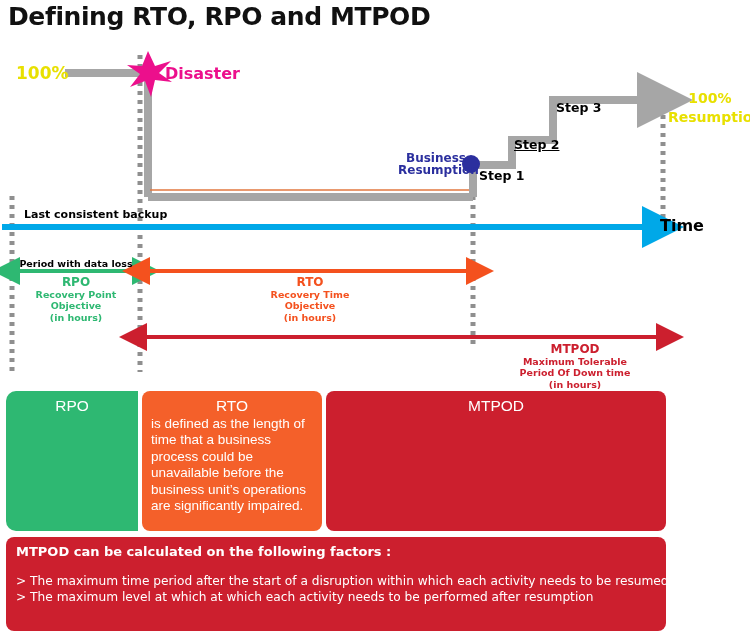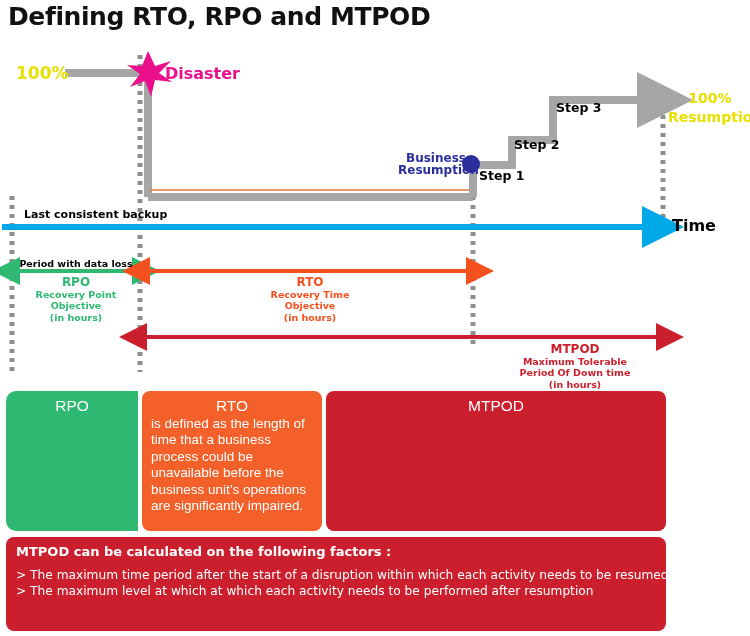--- a/index.html
+++ b/index.html
@@ -28,21 +28,21 @@
         font-size:13.5px;line-height:16.5px;}
   .ibox .hd{text-align:center;font-size:15.5px;margin-bottom:1px;}
   #box-rpo{left:0;width:132px;background:#2eb872;
            border-radius:10px 0 0 10px;}
   #box-rto{left:136px;width:180px;background:#f4602a;border-radius:8px;}
   #box-mtpod{left:320px;width:340px;background:#cc1f2e;border-radius:8px;}
   
   #factors{left:6px;top:537px;width:660px;height:94px;background:#cc1f2e;
            border-radius:8px;color:#ffffff;box-sizing:border-box;
            padding:7px 10px;font-family:"DejaVu Sans",sans-serif;}
-  #factors .fh{font-size:13px;font-weight:bold;margin-bottom:8px;}
+  #factors .fh{font-size:13px;font-weight:bold;margin-bottom:14px;}
   #factors .fl{font-size:12.2px;line-height:16px;white-space:nowrap;}
 </style>
 </head>
 <body>
 
 <div class="abs" id="title">Defining RTO, RPO and MTPOD</div>
 
 <div class="abs" id="diagram">
 
   <svg width="750" height="390" style="position:absolute;left:0;top:0;">
@@ -108,29 +108,29 @@
   <div class="abs lbl lbl-yellow" style="left:16px;top:63px;font-size:17px;">100%</div>
 
   <div class="abs lbl lbl-pink" style="left:165px;top:64px;font-size:16px;">Disaster</div>
 
   <div class="abs lbl lbl-blue ctr" style="left:398px;top:152px;width:76px;font-size:12px;line-height:12px;">
     <div>Business</div>
     <div>Resumption</div>
   </div>
 
   <div class="abs lbl lbl-black" style="left:479px;top:168px;font-size:12.5px;">Step 1</div>
-  <div class="abs lbl lbl-black" style="left:514px;top:137px;font-size:12.5px;">Step 2</div>
+  <div class="abs lbl lbl-black" style="left:514px;top:137px;font-size:12.5px;text-decoration:underline;">Step 2</div>
   <div class="abs lbl lbl-black" style="left:556px;top:100px;font-size:12.5px;">Step 3</div>
 
   <div class="abs lbl lbl-yellow ctr" style="left:668px;top:89px;width:84px;font-size:14px;line-height:19px;">
     <div>100%</div>
     <div>Resumption</div>
   </div>
 
-  <div class="abs lbl lbl-black" style="left:660px;top:216px;font-size:16px;margin-left:12px;">Time</div>
+  <div class="abs lbl lbl-black" style="left:660px;top:216px;font-size:16px;">Time</div>
 
   <div class="abs lbl lbl-black" style="left:24px;top:208px;font-size:11px;">Last consistent backup</div>
 
   <div class="abs lbl lbl-black ctr" style="left:14px;top:258px;width:124px;font-size:9.5px;">Period with data loss</div>
 
 
   <div class="abs lbl lbl-green ctr" style="left:12px;top:277px;width:128px;font-size:9.5px;line-height:11.5px;">
     <div style="font-size:12px;">RPO</div>
     <div>Recovery Point</div>
     <div>Objective</div>

